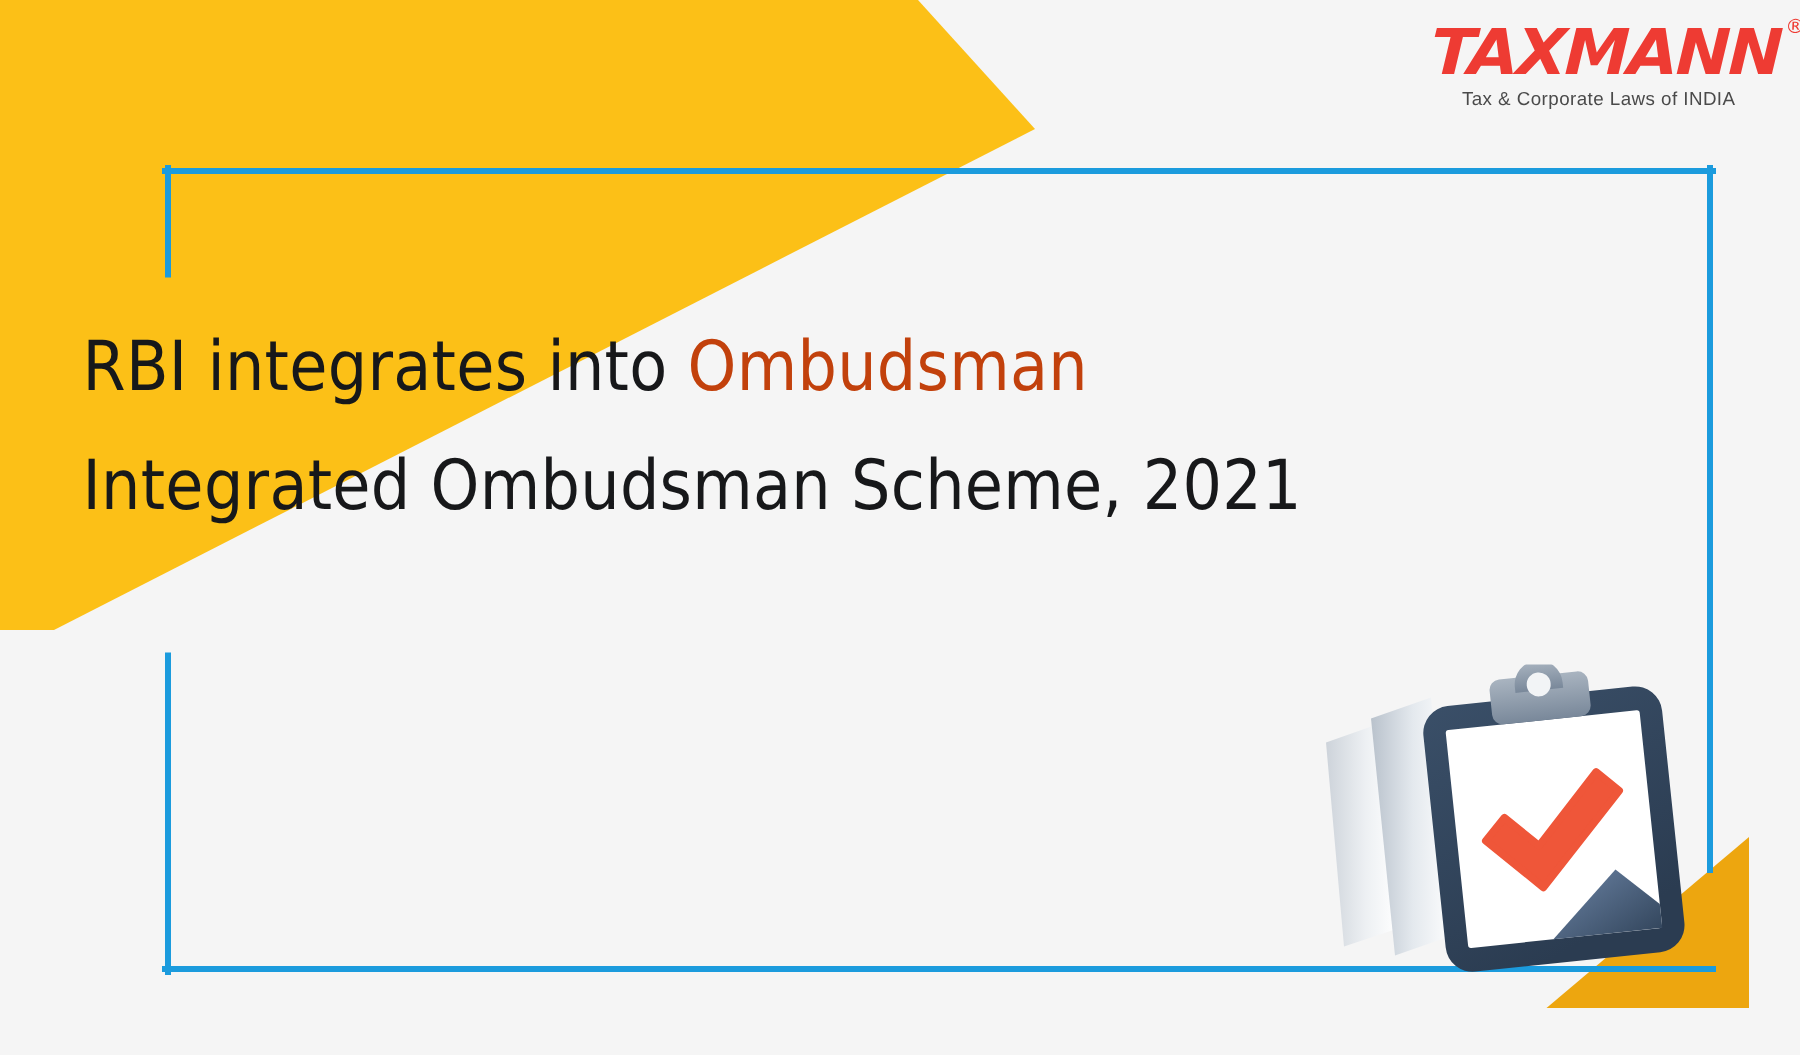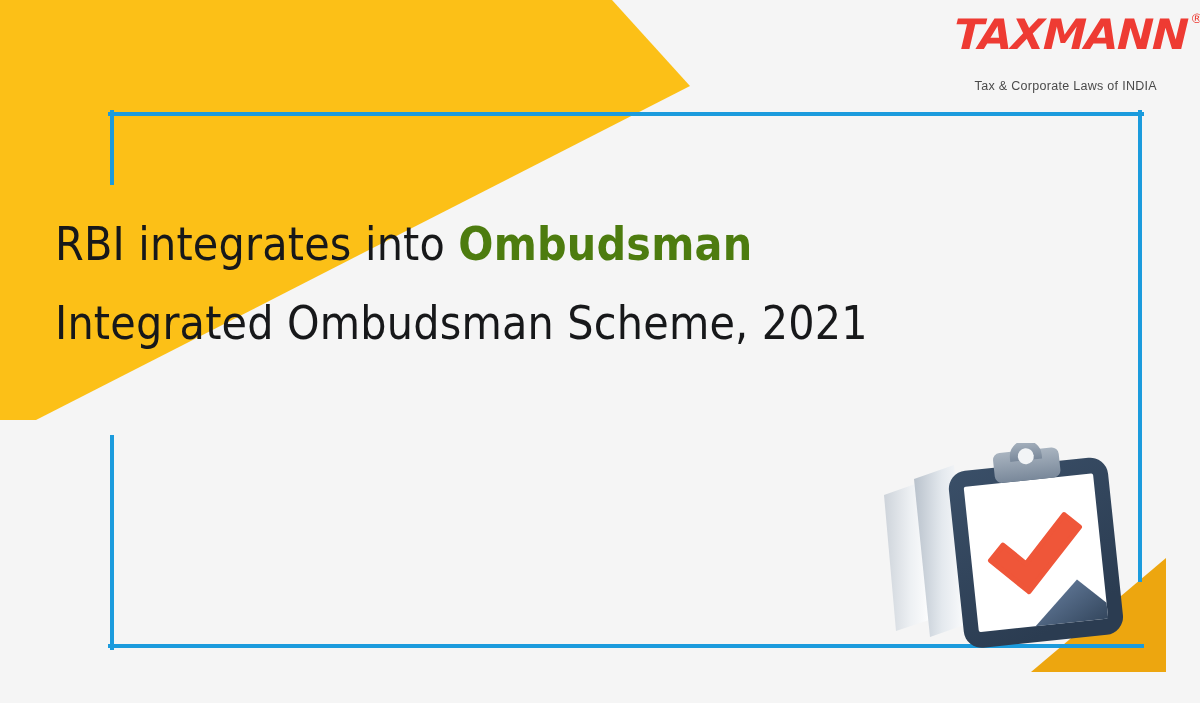--- a/index.html
+++ b/index.html
@@ -63,21 +63,21 @@
     position: absolute;
     top: -2px;
     right: -15px;
     font-size: 13px;
     font-style: normal;
     font-weight: normal;
     color: #ee3b33;
     letter-spacing: 0;
   }
   #logo .tagline {
-    margin-top: 24px;
+    margin-top: 4px;
     font-family: "Liberation Sans", sans-serif;
     font-size: 12.5px;
     color: #4a4a4a;
     letter-spacing: 0.3px;
     white-space: nowrap;
   }
 
   
   #headline {
     position: absolute;
@@ -86,22 +86,22 @@
     width: 880px;
     font-family: "DejaVu Sans Condensed", "Liberation Sans Narrow", "Liberation Sans", sans-serif;
     font-size: 46px;
     line-height: 79px;
     color: #17181a;
     letter-spacing: 0.2px;
     white-space: nowrap;
   }
   #headline .line { display: block; }
   #headline .hl {
-    font-weight: bold;
-    color: #4d7c0f;
+    font-weight: normal;
+    color: #c2410c;
   }
 
   
   #clipboard {
     position: absolute;
     left: 878px;
     top: 443px;
     width: 270px;
     height: 215px;
   }

